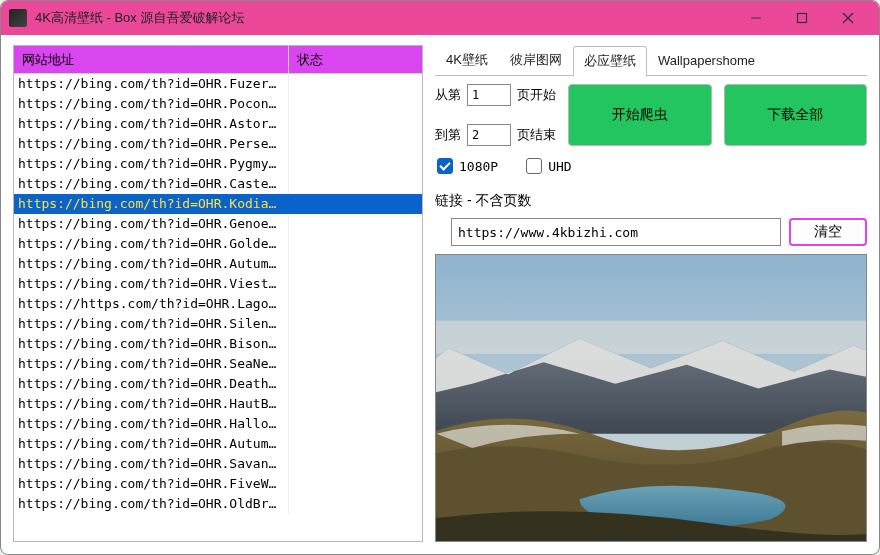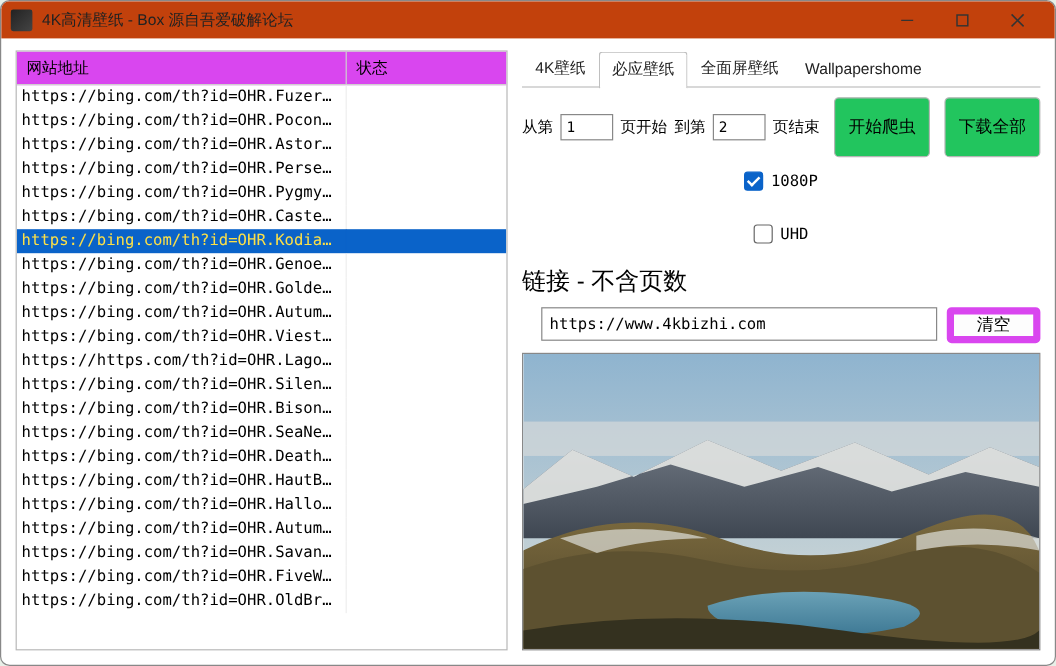--- a/index.html
+++ b/index.html
@@ -19,21 +19,21 @@
     border-radius: 8px;
     display: flex;
     flex-direction: column;
     overflow: hidden;
   }
   .titlebar {
     height: 34px;
     display: flex;
     align-items: center;
     padding: 0 8px;
-    background: #c2410c;
+    background: #ec4899;
     color: #222;
   }
   .titlebar .app-icon {
     width: 18px; height: 18px;
     background: linear-gradient(135deg,#222 0%, #444 100%);
     margin-right: 8px;
     border-radius: 2px;
   }
   .titlebar .title { flex: 0 0 auto; font-size: 13px; }
   .titlebar .spacer { flex: 1; }
@@ -126,59 +126,59 @@
     background: #fff;
   }
   .tabline { border-bottom: 1px solid #bfbfbf; margin-top: -8px; }
   .page-controls {
     display: flex;
     gap: 12px;
     align-items: stretch;
   }
   .page-inputs {
     display: flex;
-    flex-direction: row;
-    gap: 6px;
+    flex-direction: column;
+    gap: 18px;
     font-size: 13px;
   }
   .page-row { display: flex; align-items: center; gap: 6px; }
   .page-row input {
     width: 44px; height: 22px;
     border: 1px solid #888;
     padding: 0 4px;
     font-family: monospace;
     font-size: 12px;
   }
   .big-btn {
     flex: 1;
     border: 1px solid #b5b5b5;
     border-radius: 4px;
     background: #22c55e;
     display: flex; align-items: center; justify-content: center;
     font-size: 14px;
     cursor: pointer;
     min-height: 50px;
   }
-  .checks { display: flex; gap: 28px; align-items: center; padding: 4px 2px 6px 2px; font-family: "NSimSun",monospace; flex-direction: column; }
+  .checks { display: flex; gap: 28px; align-items: center; padding: 4px 2px 6px 2px; font-family: "NSimSun",monospace; }
   .check { display: flex; align-items: center; gap: 6px; cursor: pointer; }
   .cb {
     width: 16px; height: 16px; border: 1.5px solid #666; border-radius: 3px;
     display: flex; align-items: center; justify-content: center;
     background: #fff;
   }
   .cb.checked { background: #0a63c9; border-color: #0a63c9; }
   .cb.checked::after { content: ""; width: 4px; height: 8px; border: solid #fff; border-width: 0 2px 2px 0; transform: rotate(45deg); margin-top: -2px; }
-  .link-label { font-size: 20px; margin-top: 4px; }
+  .link-label { font-size: 14px; margin-top: 4px; }
   .url-row { display: flex; gap: 8px; padding-left: 16px; }
   .url-row input {
     flex: 1; height: 28px; border: 1px solid #888; padding: 0 6px;
     font-family: "NSimSun",monospace; font-size: 13px;
   }
   .url-row .clear-btn {
-    width: 78px; border: 6px solid #d946ef; border-radius: 4px; background: #fdfdfd;
+    width: 78px; border: 2px solid #d946ef; border-radius: 4px; background: #fdfdfd;
     font-size: 14px; cursor: pointer;
   }
   .preview {
     flex: 1; border: 1px solid #888; min-height: 220px; overflow: hidden;
     position: relative;
   }
   .preview svg { width: 100%; height: 100%; display: block; }
   
   .list-body::-webkit-scrollbar { width: 16px; }
   .list-body::-webkit-scrollbar-track { background: #f0f0f0; }
@@ -306,22 +306,22 @@
             <div class="c1">https://bing.com/th?id=OHR.OldBr...</div>
             <div class="c2"></div>
           </div>
         </div>
     </div>
 
     <div class="right-panel">
 
       <div class="tabs" id="tabs">
           <div class="tab">4K壁纸</div>
+          <div class="tab">彼岸图网</div>
           <div class="tab active">必应壁纸</div>
-          <div class="tab">全面屏壁纸</div>
           <div class="tab">Wallpapershome</div>
         </div>
       <div class="tabline"></div>
 
       <div class="page-controls">
         <div class="page-inputs">
           <div class="page-row">
             <span>从第</span>
             <input value="1" style="">
             <span>页开始</span>

